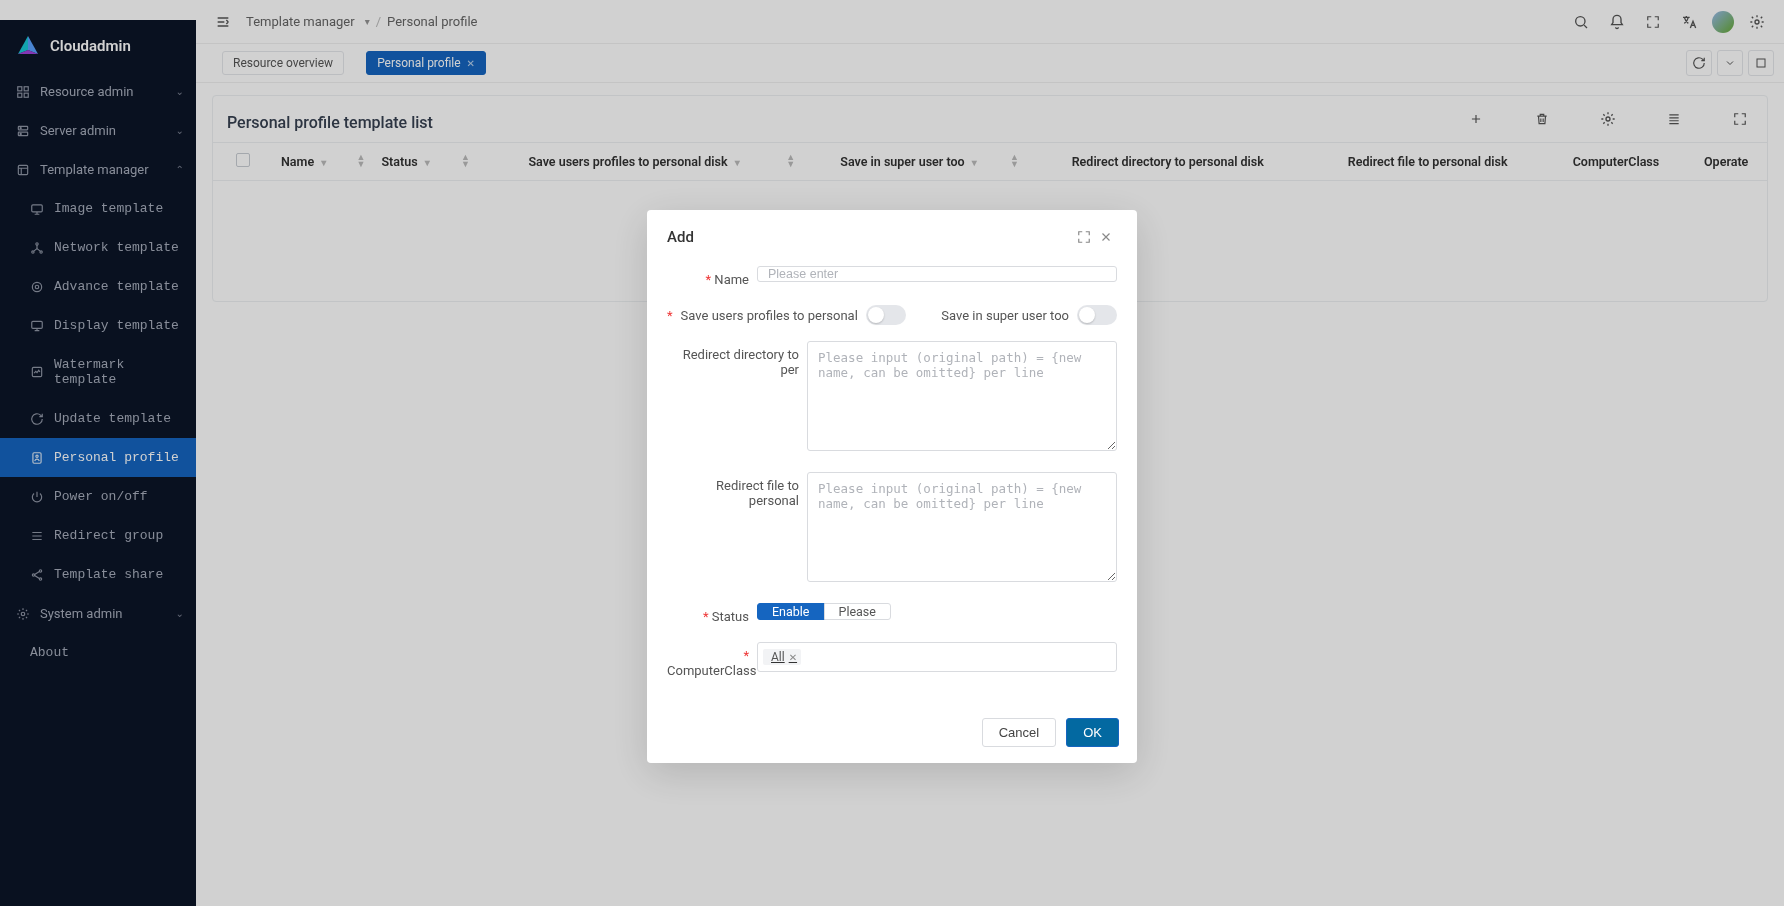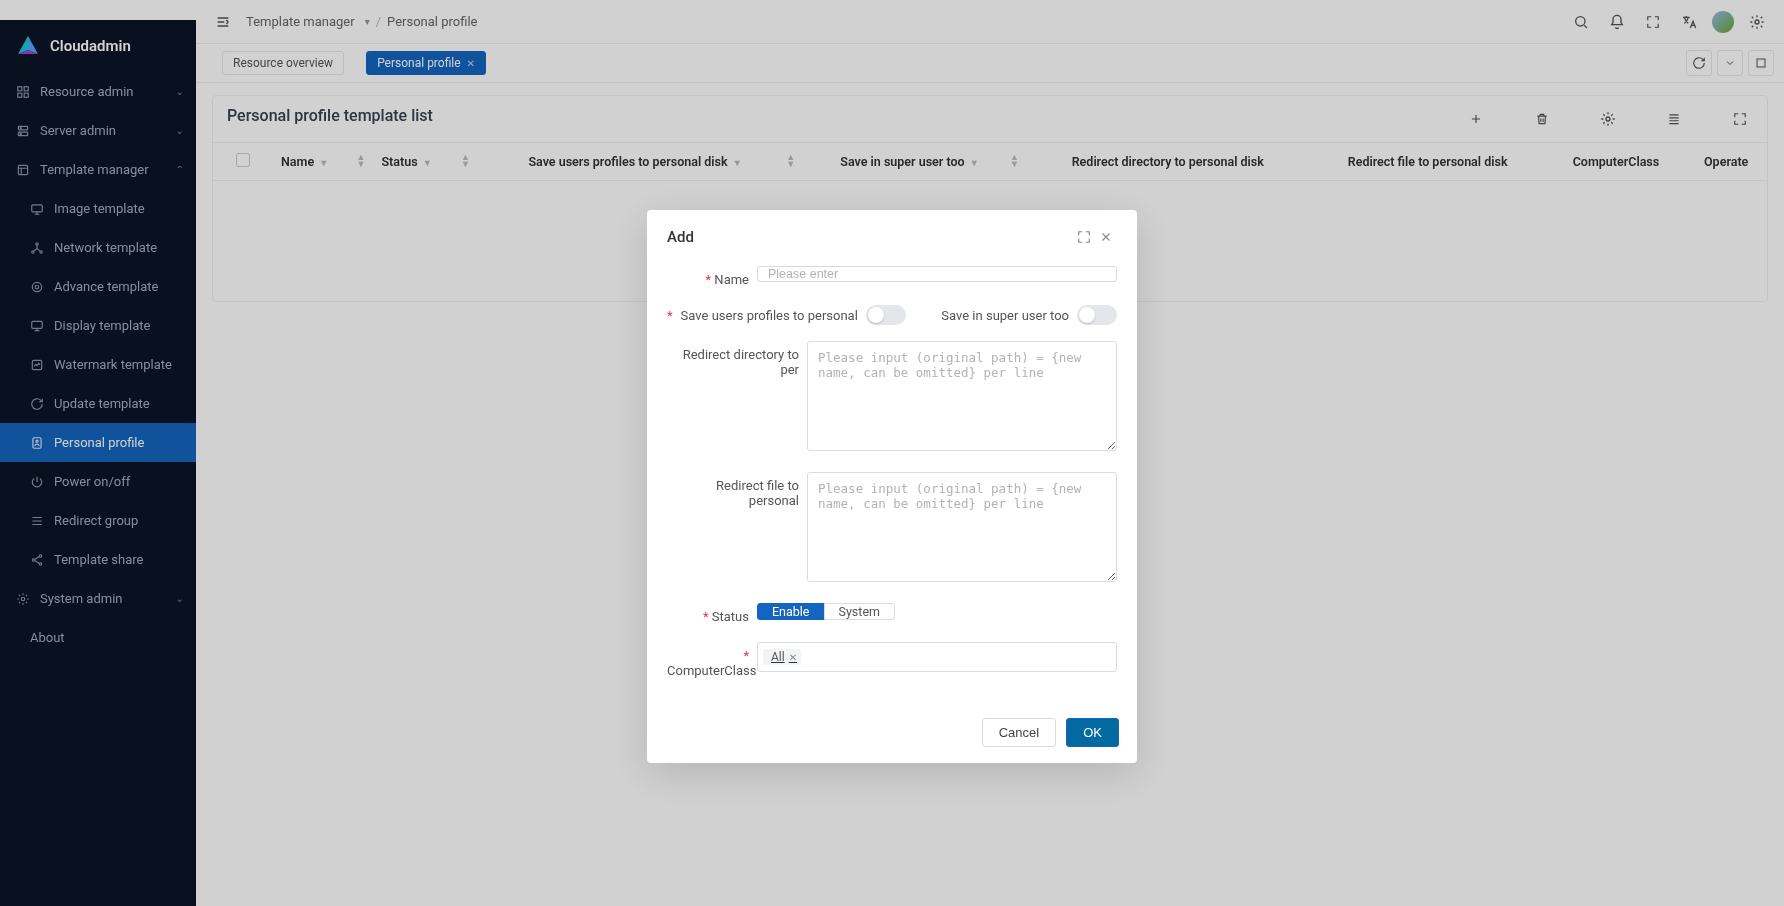--- a/index.html
+++ b/index.html
@@ -5,21 +5,21 @@
 * { box-sizing: border-box; margin: 0; padding: 0; }
 html, body { height: 100%; font-family: -apple-system, BlinkMacSystemFont, "Segoe UI", Roboto, sans-serif; font-size: 13px; color: #333; background: #fff; overflow: hidden; }
 .app { display: flex; height: 100vh; }
 
 
 .sidebar { width: 196px; background: #0c1528; color: #a6adbb; display: flex; flex-direction: column; flex-shrink: 0; margin-top: 20px; }
 .brand { display: flex; align-items: center; gap: 10px; padding: 14px 16px; color: #fff; font-weight: 600; font-size: 15px; }
 .brand-logo { width: 24px; height: 24px; }
 .menu { list-style: none; flex: 1; overflow: auto; font-size: 13px; }
 .menu-item { display: flex; align-items: center; padding: 12px 16px; gap: 10px; cursor: pointer; position: relative; }
-.menu-item.child { padding-left: 30px; }
+.menu-item.child { padding-left: 30px; font-family: Liberation Mono, monospace; }
 .menu-item.active { background: #1565c0; color: #fff; }
 .menu-item .chev { position: absolute; right: 12px; font-size: 10px; opacity: .7; }
 .menu-item svg.icon { width: 14px; height: 14px; flex-shrink: 0; opacity: .85; }
 
 
 .main { flex: 1; display: flex; flex-direction: column; min-width: 0; }
 .topbar { display: flex; align-items: center; height: 44px; padding: 0 14px; border-bottom: 1px solid #f0f0f0; gap: 10px; }
 .topbar .icon-btn { width: 26px; height: 26px; display:flex; align-items:center; justify-content:center; color:#555; cursor:pointer; }
 .topbar .breadcrumb { display:flex; align-items:center; gap:6px; color:#666; font-size:13px; }
 .topbar .breadcrumb .sep { color:#bbb; }
@@ -28,21 +28,21 @@
 
 .tabbar { display:flex; align-items:center; padding: 6px 10px; border-bottom:1px solid #f0f0f0; gap:6px; background:#fff; }
 .tab { display:flex; align-items:center; gap:6px; padding: 4px 10px; border:1px solid #e5e7eb; border-radius:3px; font-size:12px; color:#555; cursor:pointer;margin-left:16px; }
 .tab.active { background:#1565c0; border-color:#1565c0; color:#fff; }
 .tab .close { font-size:10px; opacity:.7; }
 .tabbar .spacer { flex:1; }
 .tabbar .mini { width:26px; height:26px; display:flex; align-items:center; justify-content:center; border:1px solid #e5e7eb; border-radius:3px; cursor:pointer; color:#555; margin-left:-1px; }
 
 .content { flex:1; background:#fff; padding: 12px 16px; overflow:auto; }
 .panel { border:1px solid #edf0f2; border-radius:4px; }
-.panel-head { display:flex; align-items:flex-start; padding:10px 14px;gap:40px; }
+.panel-head { display:flex; align-items:flex-end; padding:10px 14px;gap:40px; }
 .panel-head h2 { font-size:16px; font-weight:500; color:#374151; }
 .panel-head .spacer { flex:1; }
 .panel-head .act { width:26px; height:26px; display:flex; align-items:center; justify-content:center; color:#555; cursor:pointer; }
 
 .table { width:100%; border-collapse:collapse; }
 .table th { font-size:12.5px; font-weight:600; color:#333; padding:10px 8px; border-top:1px solid #edf0f2; border-bottom:1px solid #edf0f2; background:#fff; text-align:left; vertical-align:middle; }
 .table th.center { text-align:center; }
 .table th .sorters { float:right; color:#bbb; font-size:9px; display:inline-flex; flex-direction:column; line-height:7px; margin-left:4px; }
 .table th .filter { color:#bbb; margin-left:4px; font-size:10px; }
 .table td.empty { height:120px; }
@@ -421,21 +421,21 @@
         <div class="field">
           <textarea class="text" placeholder="Please input (original path) = {new name, can be omitted} per line" style=""></textarea>
         </div>
       </div>
 
       <div class="form-row">
         <div class="label req">Status</div>
         <div class="field">
           <div class="seg">
             <div class="opt active">Enable</div>
-            <div class="opt">System</div>
+            <div class="opt">Please</div>
           </div>
         </div>
       </div>
 
       <div class="form-row">
         <div class="label req">ComputerClass</div>
         <div class="field">
           <div class="tagbox">
             <span class="tag">
               <span>All</span>

